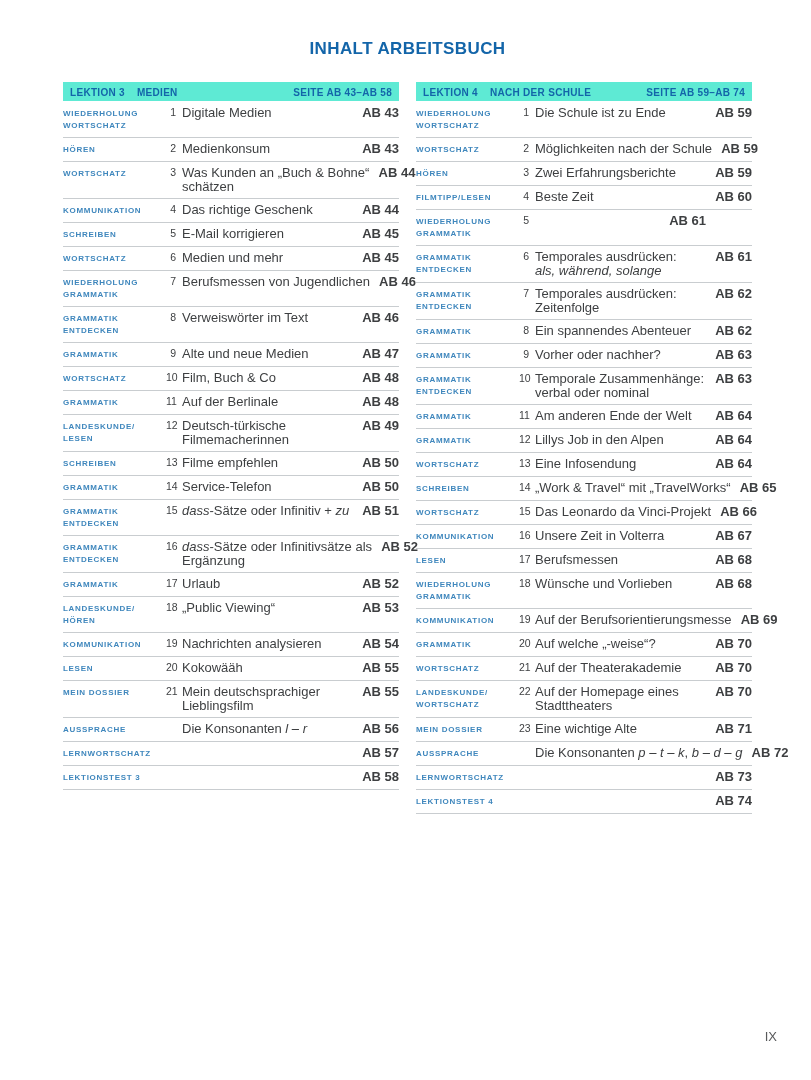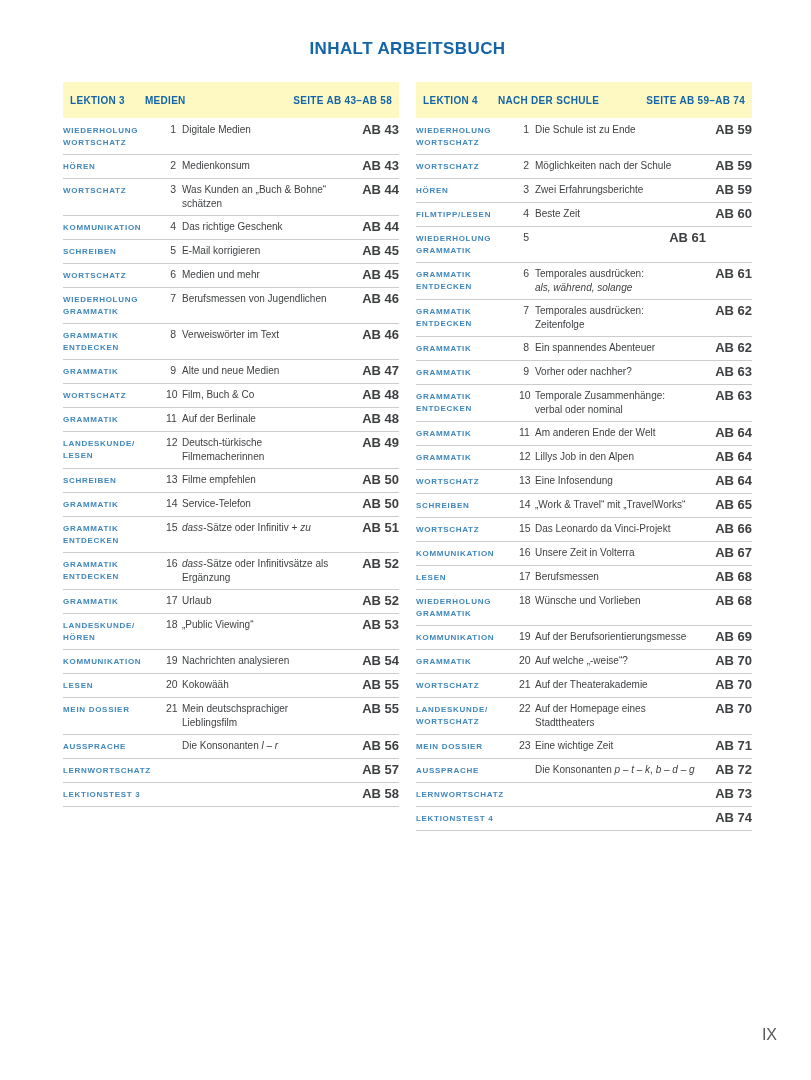--- a/index.html
+++ b/index.html
@@ -27,33 +27,33 @@
     letter-spacing: 0.4px;
     color: #1365a9;
   }
   .columns {
     display: flex;
     gap: 17px;
     margin-top: 23px;
   }
   .col { flex: 1 1 0; min-width: 0; }
   .bar {
-    background: #fef9c3;
+    background: #5eead4;
     color: #1365a9;
     font-size: 10px;
     font-weight: bold;
     letter-spacing: 0.3px;
     display: flex;
     justify-content: space-between;
     align-items: center;
     padding: 4px 7px 3px 7px;
-    height: 36px;
+    height: 19px;
   }
   .bar .lektion-group { display: flex; }
-  .bar .topic { margin-left: 20px; }
+  .bar .topic { margin-left: 12px; }
   .rows { margin-top: 1px; }
   .toc-row {
     display: grid;
     grid-template-columns: 103px 15px 1fr 46px;
     border-bottom: 1px solid #c9cdd0;
     padding: 4px 0 5px 0;
     min-height: 22px;
   }
   .cat {
     color: #3f87bd;
@@ -64,39 +64,39 @@
     padding-top: 2px;
   }
   .num {
     font-size: 10.5px;
     color: #3d3f41;
     line-height: 13.5px;
     text-align: right;
     padding-right: 5px;
   }
   .title {
-    font-size: 10px;
+    font-size: 13px;
     color: #3d3f41;
     line-height: 13.5px;
     white-space: nowrap;
     padding-left: 1px;
   }
   .title i { }
   .pref {
     font-size: 13px;
     font-weight: bold;
     color: #3d3f41;
     line-height: 13.5px;
     text-align: right;
   }
   .page-number {
     position: absolute;
     right: 34px;
     bottom: 36px;
-    font-size: 16px;
+    font-size: 13px;
     color: #58595b;
   }
 </style>
 </head>
 <body>
 
 <div class="page">
   <div class="content">
 
     <h1 class="doc-title">INHALT ARBEITSBUCH</h1>
@@ -395,21 +395,21 @@
             </div>
             <div class="toc-row">
               <div class="cat">LANDESKUNDE/<br>WORTSCHATZ</div>
               <div class="num">22</div>
               <div class="title"><span>Auf der Homepage eines</span><br><span>Stadttheaters</span></div>
               <div class="pref">AB 70</div>
             </div>
             <div class="toc-row">
               <div class="cat">MEIN DOSSIER</div>
               <div class="num">23</div>
-              <div class="title"><span>Eine wichtige Zeit</span></div>
+              <div class="title"><span>Eine wichtige Alte</span></div>
               <div class="pref">AB 71</div>
             </div>
             <div class="toc-row">
               <div class="cat">AUSSPRACHE</div>
               <div class="num"></div>
               <div class="title"><span>Die Konsonanten </span><i>p – t – k</i><span>, </span><i>b – d – g</i></div>
               <div class="pref">AB 72</div>
             </div>
             <div class="toc-row">
               <div class="cat">LERNWORTSCHATZ</div>

